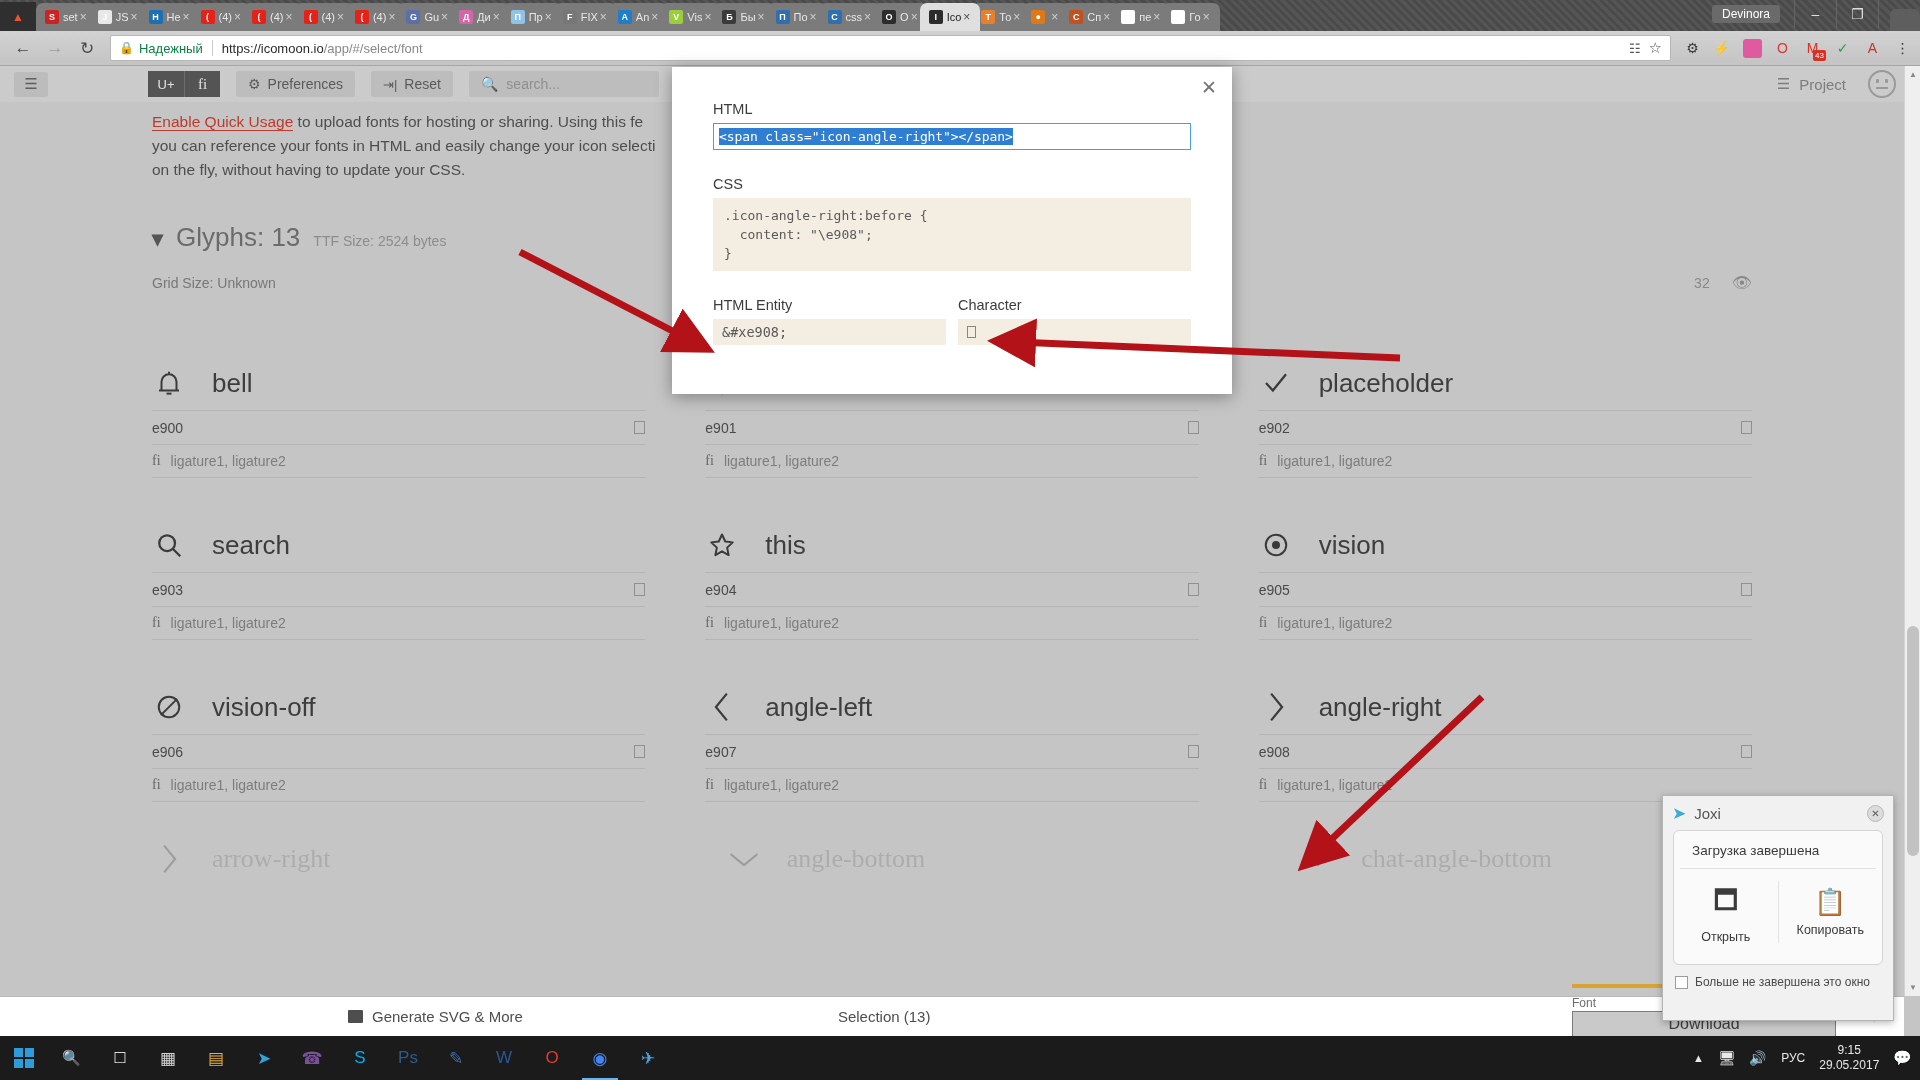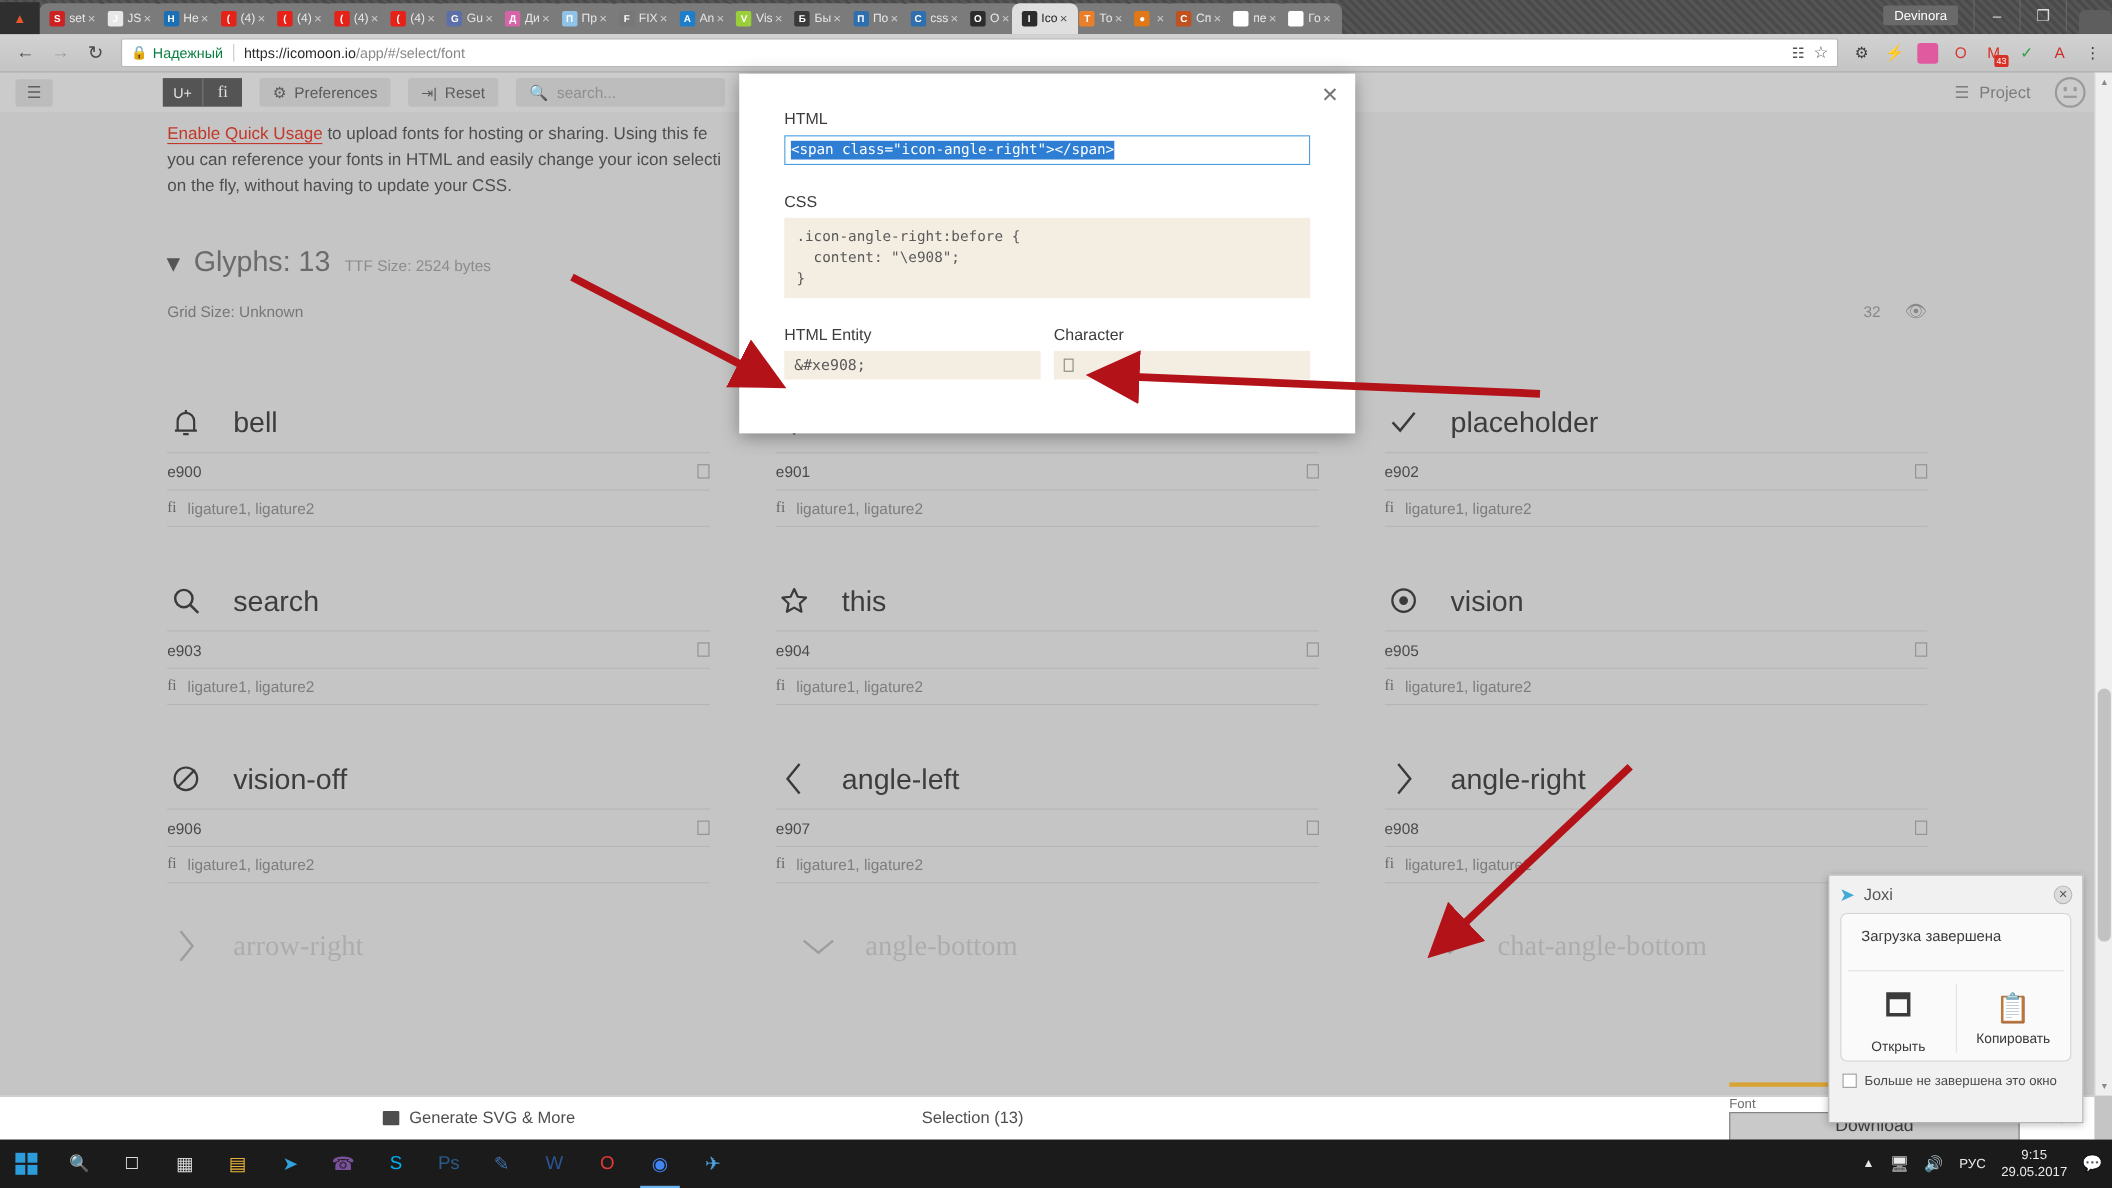--- a/index.html
+++ b/index.html
@@ -293,21 +293,21 @@
     margin-left: auto; width: 17px; height: 17px; border-radius: 50%;
     background: #dcdcdc; border: 1px solid #b8b8b8;
     display: flex; align-items: center; justify-content: center;
     font-size: 10px; color: #595959;
   }
   .joxi-card {
     margin: 0 10px; background: #fafafa; border: 1px solid #d4d4d4;
     border-radius: 6px; height: 135px;
   }
   .joxi-msg {
-    padding: 12px 12px 24px 12px; font-size: 13.5px; color: #3a3a3a;
+    padding: 12px 12px 10px 12px; font-size: 13.5px; color: #3a3a3a;
     border-bottom: 1px solid #e2e2e2; margin: 0 6px;
   }
   .joxi-actions { display: flex; height: 86px; }
   .joxi-act {
     flex: 1; display: flex; flex-direction: column; align-items: center;
     justify-content: center; gap: 5px; font-size: 12.5px; color: #3a3a3a;
   }
   .joxi-sep { width: 1px; background: #e2e2e2; margin: 12px 0; }
   .joxi-foot {
     display: flex; align-items: center; gap: 7px; padding: 10px 12px;

